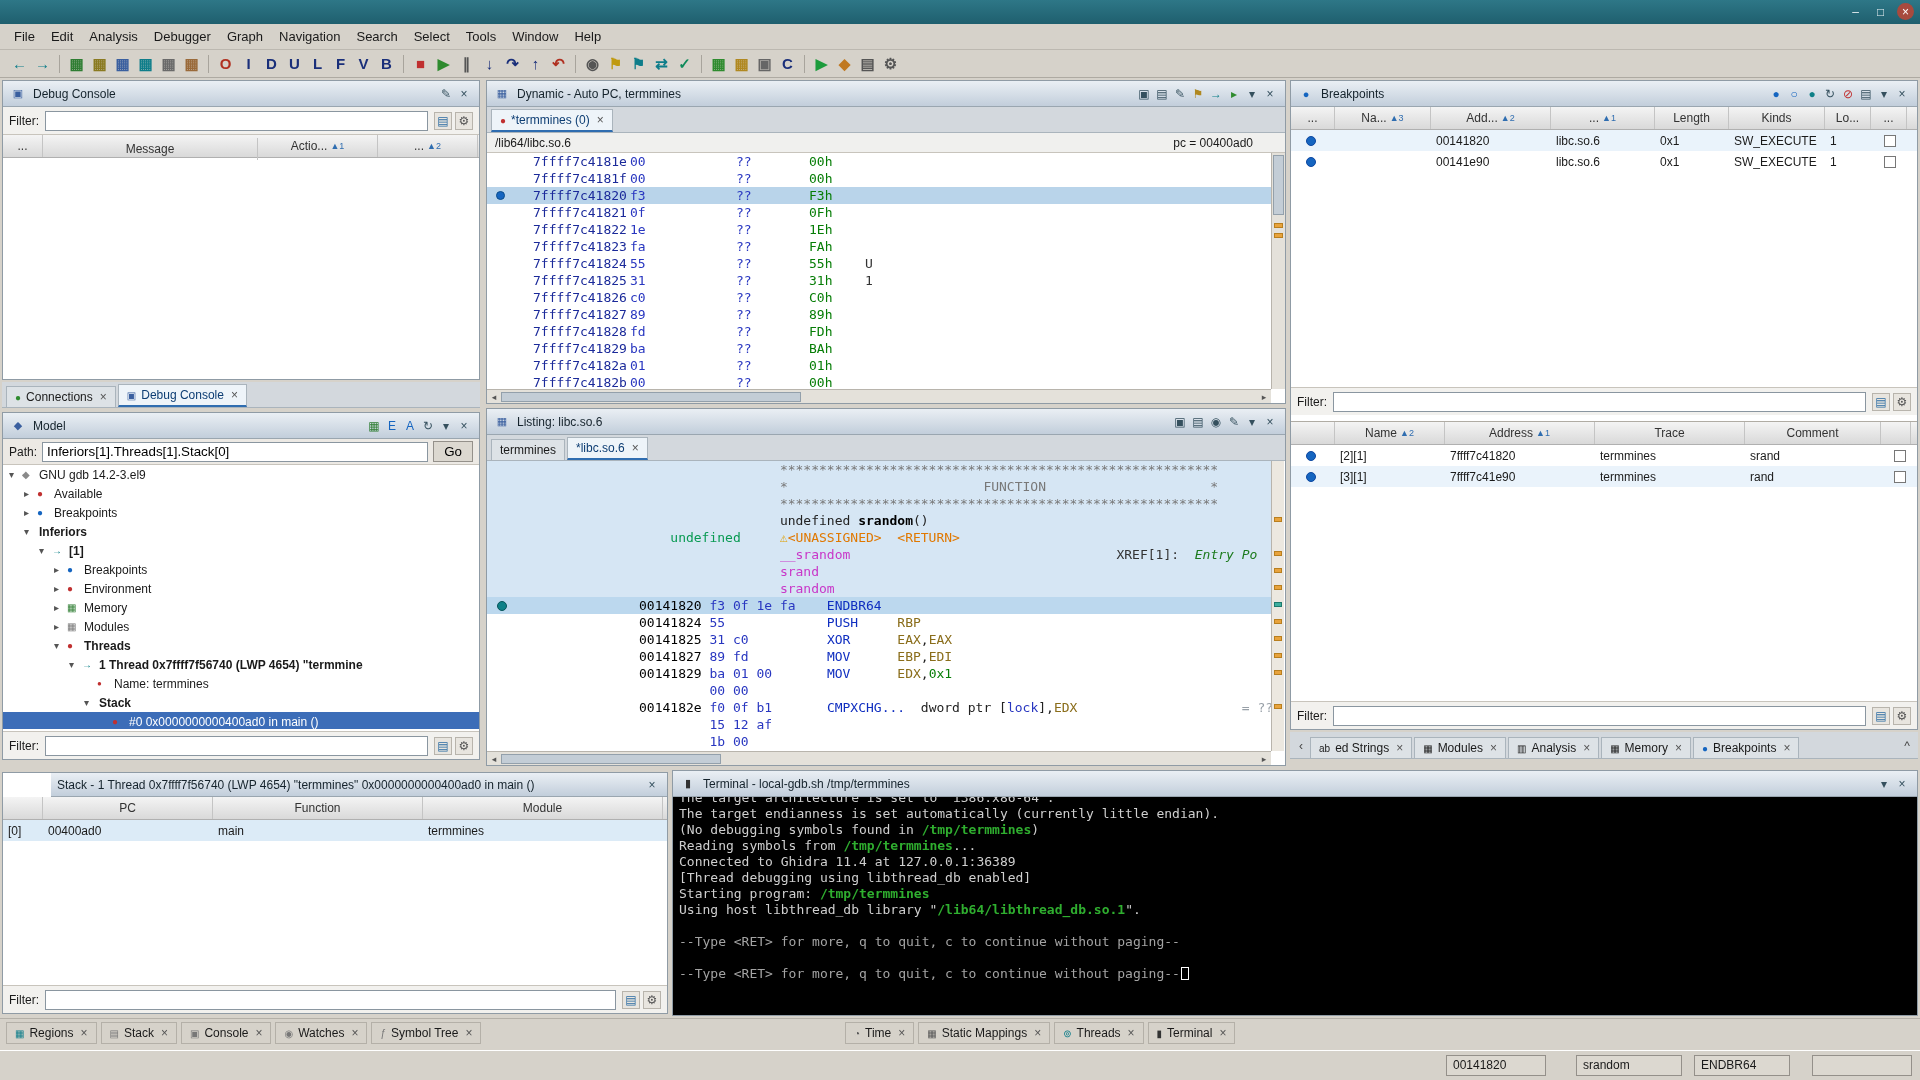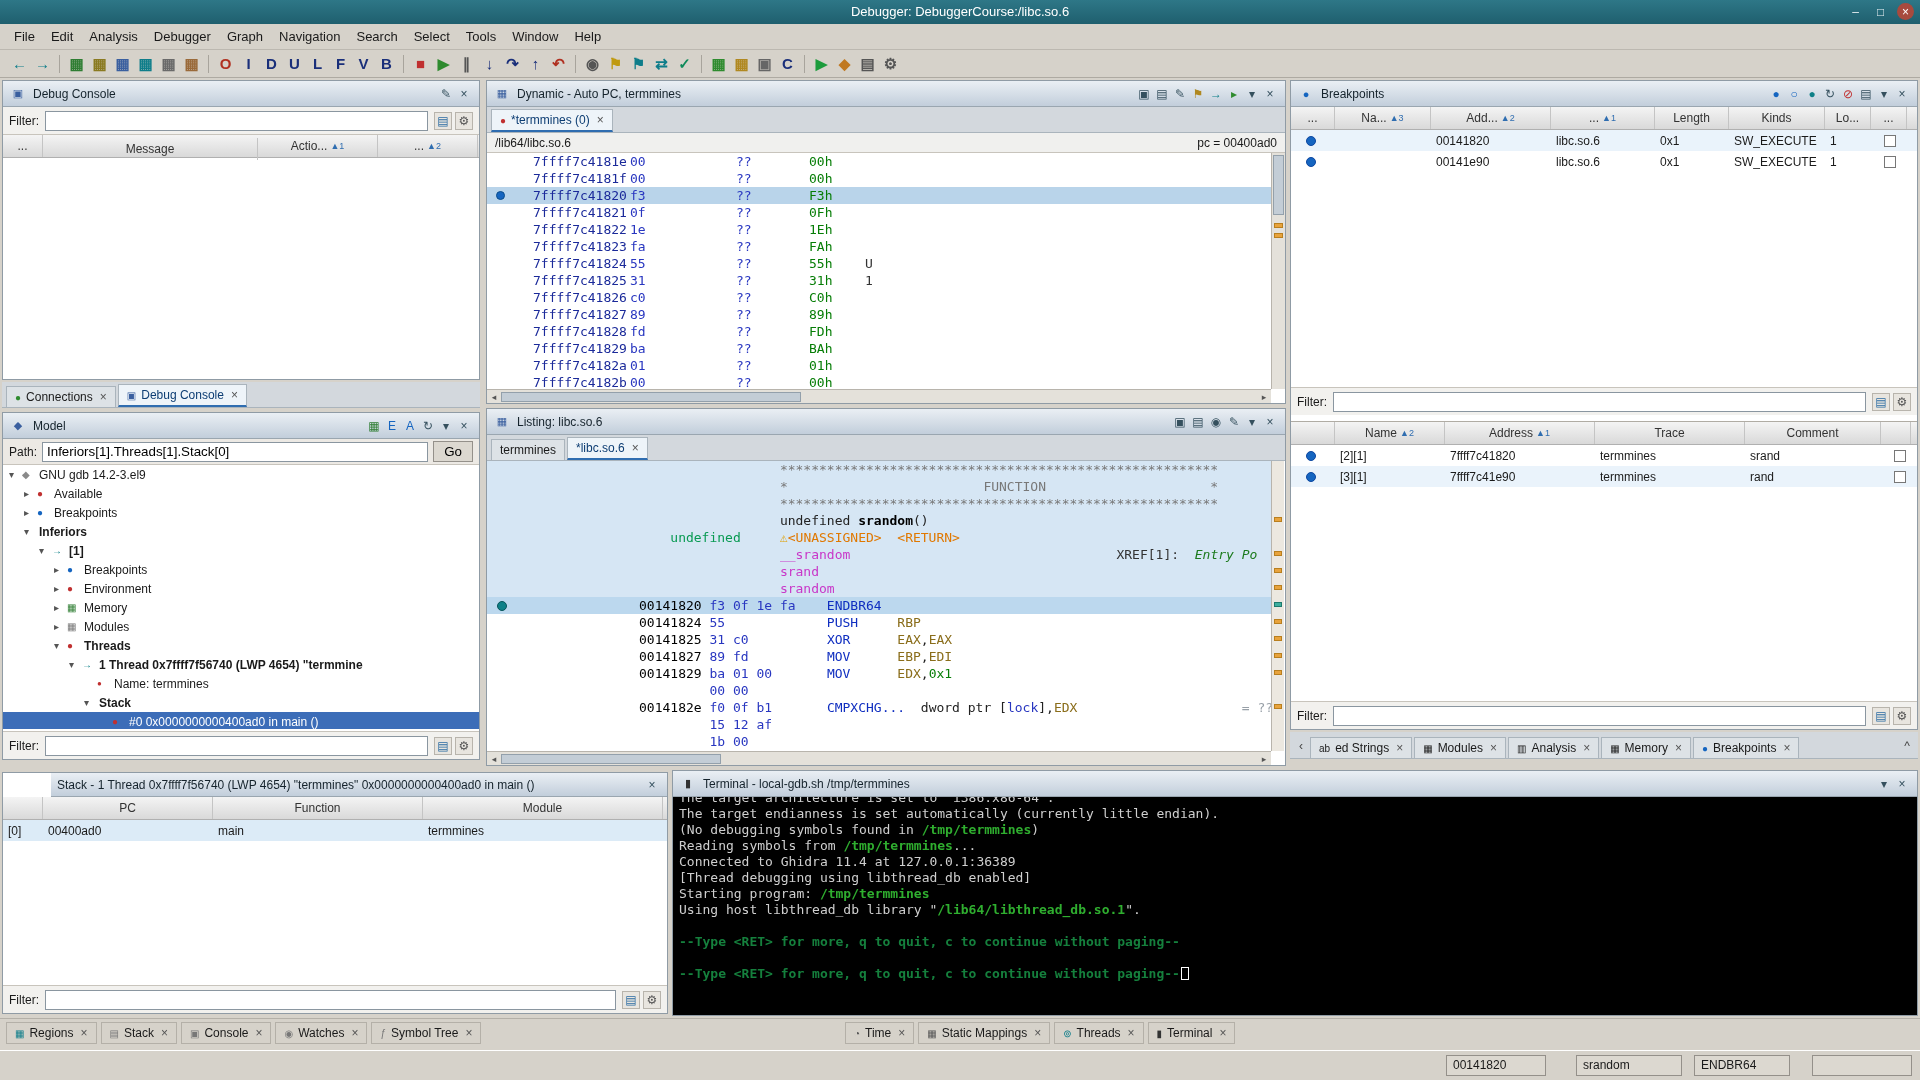--- a/index.html
+++ b/index.html
@@ -78,40 +78,39 @@
 .ovbar i.tealmark{background:#3fae9e;border-color:#1d7a6d;}
 
 .hscroll{position:absolute;left:0;right:14px;bottom:0;height:14px;background:#e4e1da;border-top:1px solid #b8b4ac;display:flex;align-items:center;}
 .vscroll{position:absolute;right:0;width:14px;background:#e4e1da;border-left:1px solid #b8b4ac;}
 .sthumb{background:#c3cdd6;border:1px solid #93a0ab;height:10px;}
 .vthumb{position:absolute;left:1px;right:1px;background:#c3cdd6;border:1px solid #93a0ab;}
 .sarrow{width:14px;text-align:center;color:#555;font-size:9px;}
 
 .term-body{position:absolute;left:0;right:0;top:26px;bottom:0;background:#000;overflow:hidden;padding-left:6px;}
 .tline{height:16px;line-height:16px;font-family:"DejaVu Sans Mono",monospace;font-size:13px;white-space:pre;}
-.tc-t{color:#cfcfcf;} .tc-tg{color:#2fae2f;font-weight:bold;} .tc-tb{color:#5b7fe0;font-weight:bold;} .tc-tw{color:#15803d;font-weight:bold;text-align:right;}
+.tc-t{color:#cfcfcf;} .tc-tg{color:#2fae2f;font-weight:bold;} .tc-tb{color:#5b7fe0;font-weight:bold;} .tc-tw{color:#a3a3a3;font-weight:normal;text-align:right;}
 .cur{display:inline-block;width:8px;height:13px;border:1px solid #fff;vertical-align:-2px;margin-left:1px;}
 
 .bstrip{position:absolute;left:0;top:1018px;width:1920px;height:30px;background:#d6d2ca;border-top:1px solid #b4b0a8;}
 .bgroup{position:absolute;top:3px;display:flex;gap:4px;}
 .bgroup .tab{background:#d6d2ca;border:1px solid #b4b0a8;}
 .statusbar{position:absolute;left:0;top:1050px;width:1920px;height:30px;background:#d6d2ca;border-top:1px solid #fff;}
 .sb-box{position:absolute;top:4px;height:21px;border:1px solid #94908a;background:#dcd8d0;padding:2px 6px;font-size:12px;white-space:nowrap;}
 
 .subhdr{position:absolute;left:0;right:0;top:52px;height:20px;background:#f0f0ee;border-bottom:1px solid #c8c4bc;display:flex;align-items:center;padding:0 8px;}
 .pathrow{position:absolute;left:0;right:0;top:26px;height:26px;display:flex;align-items:center;gap:5px;padding:0 6px;background:#ece9e4;border-bottom:1px solid #c8c4bc;}
 .pinput{flex:1;height:20px;border:1px solid #8a96a0;background:#fff;padding:0 4px;font-family:"Liberation Sans",sans-serif;}
 .gobtn{height:21px;padding:2px 10px;background:#dcd8d0;border:1px solid #94908a;}
 .chev{width:14px;text-align:center;color:#444;align-self:center;}
 </style>
 </head>
 <body>
 
 <div class="titlebar">
-  <span class="title-text">Debugger: DebuggerCourse:/libc.so.6</span>
   <span class="win-btns">
       <span class="ph-ic">–</span>
       <span class="ph-ic">□</span>
       <span class="ph-ic ph-round" style="background: rgb(168, 74, 62);">×</span>
     </span>
 </div>
 <div class="menubar">
     <span class="menu-item">File</span>
     <span class="menu-item">Edit</span>
     <span class="menu-item">Analysis</span>
@@ -377,21 +376,21 @@
   <div class="tabrow" style="position:absolute;left:0;right:0;top:26px;height:26px;">
       <span class="tab tab-sel">
         <span class="tab-ic" style="color: rgb(192, 48, 48);">●</span>
         <span class="tab-lb">*termmines (0)</span>
         <span class="tab-x">×</span>
       </span>
     </div>
   <div class="subhdr">
     <span>/lib64/libc.so.6</span>
     <span class="ph-sp"></span>
-    <span style="margin-right:0;">pc = 00400ad0</span>
+    <span style="margin-right:24px;">pc = 00400ad0</span>
   </div>
   <div style="position:absolute;left:0;right:14px;top:72px;bottom:14px;overflow:hidden;">
       <div class="dyn-row">
         <span class="dyn-g"></span>
         <span class="dyn-a">7ffff7c4181e</span>
         <span class="dyn-b">00</span>
         <span class="dyn-u">??</span>
         <span class="dyn-v">00h</span>
         <span class="dyn-s"></span>
       </div>

